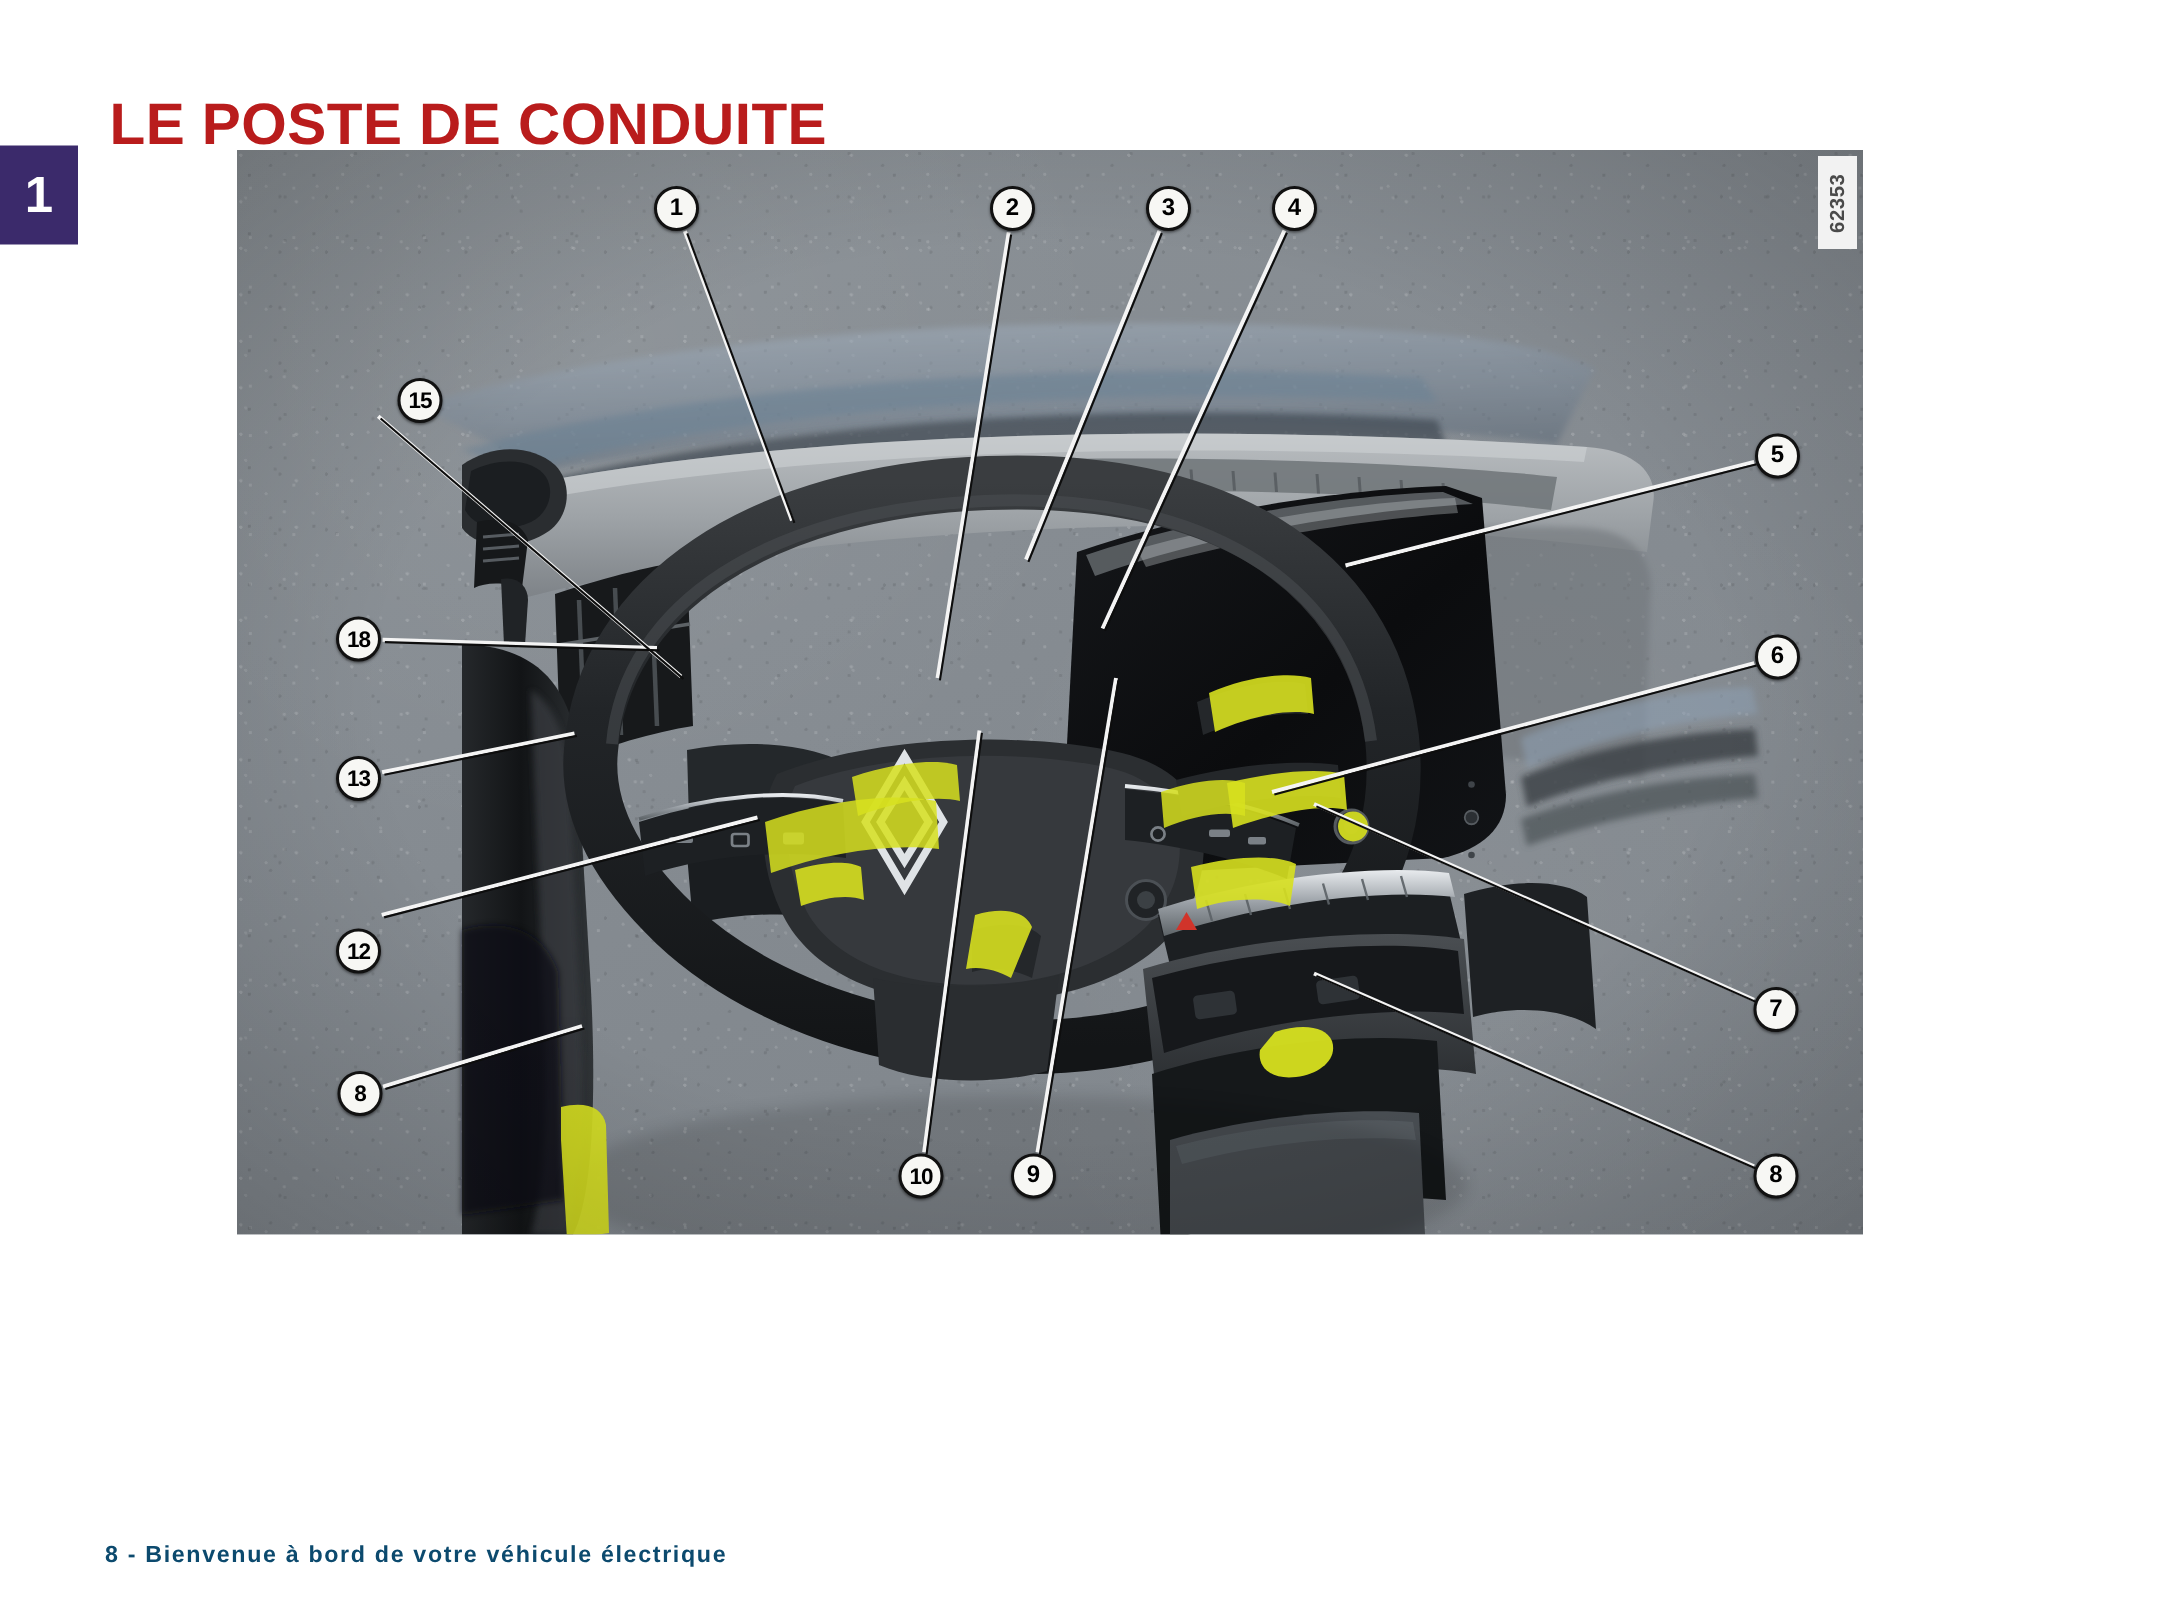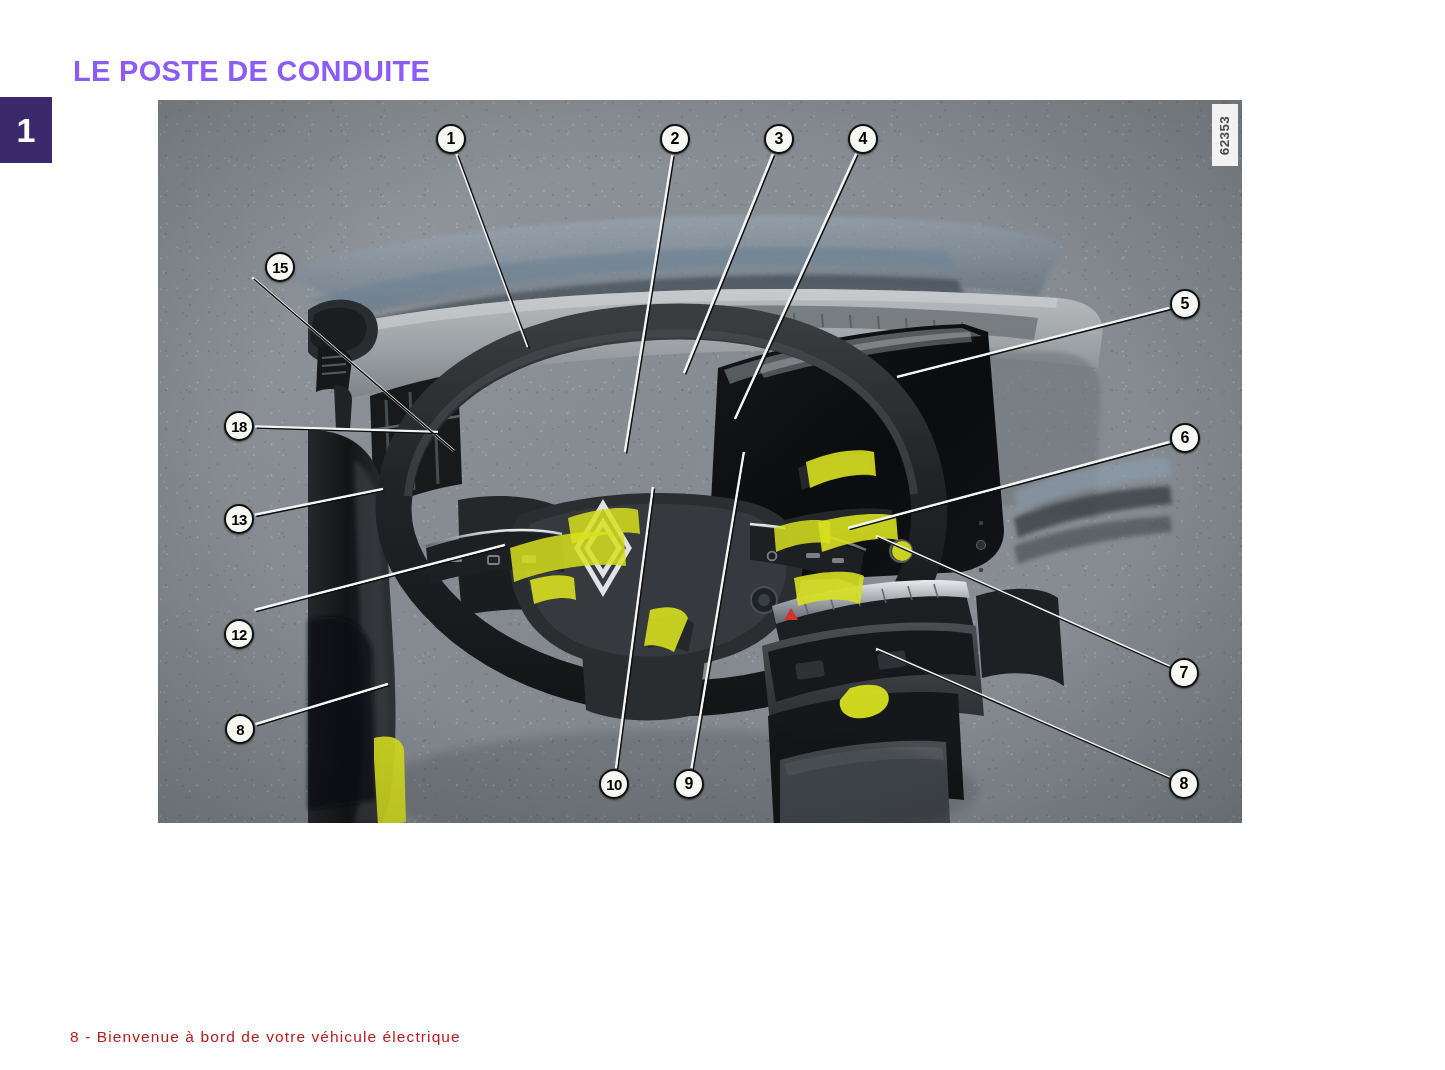--- a/index.html
+++ b/index.html
@@ -31,35 +31,35 @@
     font-weight: bold;
     line-height: 1;
     letter-spacing: 0;
   }
 
   
   #page-title {
     position: absolute;
     left: 73px;
     top: 36px;
-    font-size: 29px;
+    font-size: 39px;
     font-weight: bold;
-    color: #8b5cf6;
+    color: #b91c1c;
     letter-spacing: 0.3px;
     white-space: nowrap;
   }
 
   
   #page-footer {
     position: absolute;
     left: 70px;
     top: 1012px;
     font-size: 15.5px;
-    font-weight: normal;
-    color: #b91c1c;
+    font-weight: bold;
+    color: #0c4a6e;
     letter-spacing: 1.1px;
     white-space: nowrap;
   }
 
   
   #figure {
     position: absolute;
     left: 158px;
     top: 100px;
     width: 1084px;

